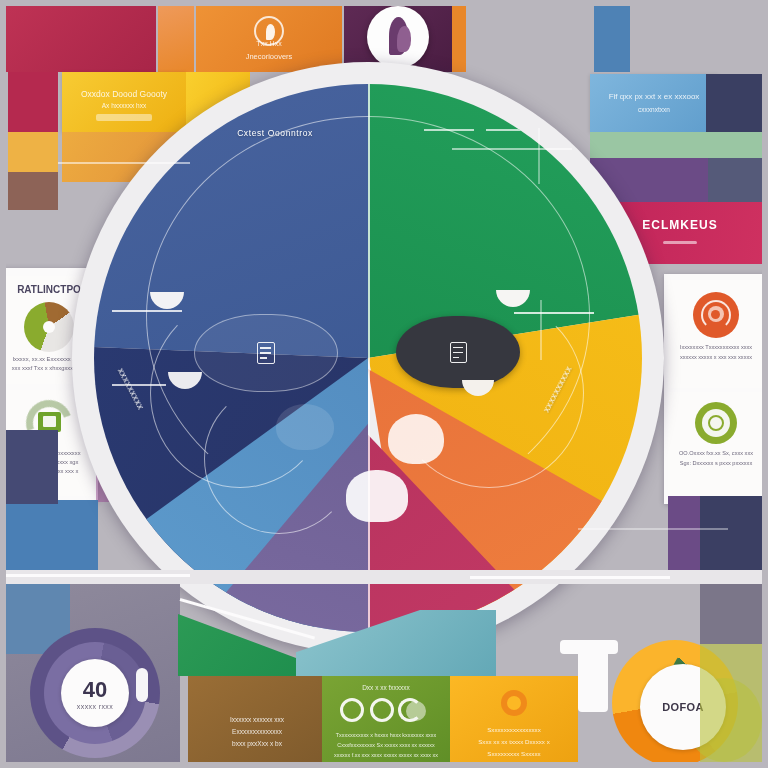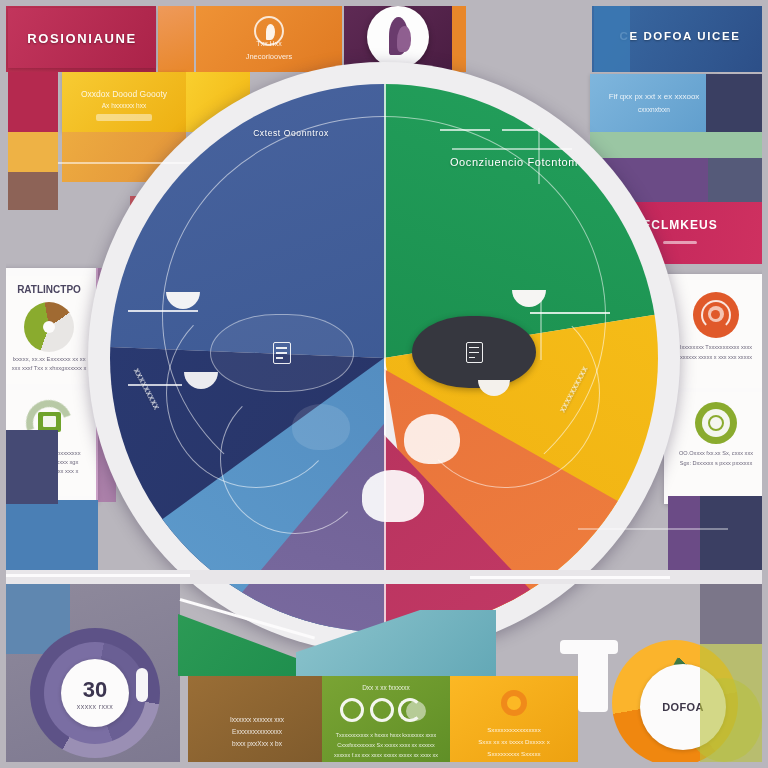--- a/index.html
+++ b/index.html
@@ -32,21 +32,21 @@
   .sub-line {
     height: 3px; border-radius: 2px; margin: 3px auto;
     background: rgba(255,255,255,.55); filter: blur(.7px);
   }
 
   
   .ftext { color: rgba(255,255,255,.85); filter: blur(.55px); }
   .ftext.dark { color: rgba(70,64,90,.8); }
 
   
-  #wheel-wrap { position: absolute; left: 88px; top: 62px; width: 592px; height: 592px; }
+  #wheel-wrap { position: absolute; left: 72px; top: 62px; width: 592px; height: 592px; }
   #wheel-ring {
     position: absolute; inset: 0; border-radius: 50%;
     background: #efeef0;
     box-shadow: 0 3px 16px rgba(40,30,60,.35);
   }
   #wheel { position: absolute; left: 22px; top: 22px; width: 548px; height: 548px; border-radius: 50%; overflow: hidden; }
 
   .seg { position: absolute; left: 0; top: 0; width: 100%; height: 100%; }
 
   .wheel-txt {
@@ -87,45 +87,39 @@
   .guide.thin { background: rgba(255,255,255,.38); }
 </style>
 </head>
 <body>
 
 <div id="stage">
 
   <div class="blk" style="left:0;top:0;width:156px;height:72px;background:linear-gradient(135deg,#c03355,#a82548);"></div>
   <div class="blk" style="left:158px;top:0;width:36px;height:72px;background:linear-gradient(160deg,#ef9b5e,#e8872a);"></div>
 
-  <div class="tile" style="left:8px;top:8px;width:148px;height:60px;background:linear-gradient(120deg,#c2355c,#ab2349);box-shadow:0 1px 4px rgba(0,0,0,.2);">
-    <div class="tile-label" style="font-size:13px;">ROSIONIAUNE</div>
-  </div>
 
   <div class="tile" style="left:196px;top:0;width:146px;height:72px;background:linear-gradient(135deg,#ef9336,#e07a22);padding-left:12px;">
     <div style="position:absolute;left:50%;top:16px;transform:translateX(-50%);width:30px;height:30px;border-radius:50%;border:2.5px solid rgba(255,255,255,.8);filter:blur(.5px);">
       <div style="position:absolute;left:10px;top:6px;width:9px;height:16px;border-radius:50% 50% 50% 10%;background:rgba(255,255,255,.9);"></div>
     </div>
     <div class="ftext" style="position:absolute;left:0;right:0;top:40px;text-align:center;font-size:7px;">Txx Hxx</div>
     <div class="ftext" style="position:absolute;left:0;right:0;top:52px;text-align:center;font-size:7.5px;">Jnecorioovers</div>
   </div>
 
   <div class="tile" style="left:344px;top:0;width:108px;height:72px;background:linear-gradient(140deg,#5f2a55,#4a1d42);">
     <div style="position:absolute;left:50%;top:6px;transform:translateX(-50%);width:62px;height:62px;border-radius:50%;background:#fdfdfd;box-shadow:0 2px 6px rgba(0,0,0,.3);">
       <div style="position:absolute;left:22px;top:11px;width:19px;height:38px;border-radius:55% 55% 50% 8%;background:#6a3b6d;"></div>
       <div style="position:absolute;left:30px;top:20px;width:14px;height:26px;border-radius:60% 50% 50% 25%;background:#8f5f90;"></div>
     </div>
   </div>
 
   <div class="blk" style="left:452px;top:0;width:14px;height:72px;background:#e8872a;"></div>
 
 
-  <div class="tile" style="left:592px;top:0;width:176px;height:72px;background:linear-gradient(120deg,#3a6ba4,#2c4e87);">
-    <div class="tile-label" style="font-size:11.5px;">CE DOFOA UICEE</div>
-  </div>
   <div class="blk" style="left:594px;top:0;width:36px;height:72px;background:#3b79b4;opacity:.85;"></div>
 
   <div class="tile" style="left:62px;top:72px;width:124px;height:60px;background:linear-gradient(135deg,#f7cb33,#eeb012);box-shadow:0 1px 4px rgba(0,0,0,.15);">
     <div class="ftext" style="position:absolute;left:0;right:0;top:17px;text-align:center;font-size:8.5px;">Oxxdox Doood Goooty</div>
     <div class="ftext" style="position:absolute;left:0;right:0;top:30px;text-align:center;font-size:6.5px;">Ax hxxxxxx hxx</div>
     <div style="position:absolute;left:34px;top:42px;width:56px;height:7px;background:rgba(255,255,255,.45);border-radius:2px;filter:blur(.6px);"></div>
   </div>
   <div class="blk" style="left:186px;top:72px;width:64px;height:60px;background:linear-gradient(120deg,#f9cf2e,#f2b715);"></div>
   <div class="blk" style="left:62px;top:132px;width:124px;height:50px;background:linear-gradient(120deg,#edab40,#e2933a);"></div>
   <div class="blk" style="left:8px;top:72px;width:50px;height:64px;background:#b5294f;"></div>
@@ -209,21 +203,20 @@
       <div class="seg" style="background:linear-gradient(330deg,#ef7f3d,#e2673a);clip-path:polygon(50% 52%, 96% 78%, 86% 100%, 58% 100%);"></div>
       <div class="seg" style="background:linear-gradient(20deg,#7b6ba0,#5d5287);clip-path:polygon(50% 62%, 18% 100%, 50% 100%);"></div>
       <div class="seg" style="background:linear-gradient(320deg,#c43a66,#a92a55);clip-path:polygon(50% 64%, 50% 100%, 84% 100%);"></div>
 
       <div class="spine" style="left:50%;top:0;height:100%;"></div>
 
       <div class="arc-line" style="left:52px;top:32px;width:444px;height:400px;border-bottom-color:transparent;"></div>
       <div class="arc-line" style="left:20px;top:-14px;width:508px;height:440px;border-bottom-color:transparent;border-left-color:transparent;border-right-color:transparent;"></div>
 
       <div class="wheel-txt" style="left:86px;top:44px;width:190px;font-size:8.5px;">Cxtest Ooonntrox</div>
-      <div class="wheel-txt" style="left:284px;top:72px;width:240px;font-size:11px;">Oocnziuencio Fotcntom</div>
       <div style="position:absolute;left:330px;top:45px;width:50px;height:2px;background:rgba(255,255,255,.7);filter:blur(.4px);"></div>
       <div style="position:absolute;left:392px;top:45px;width:76px;height:2px;background:rgba(255,255,255,.7);filter:blur(.4px);"></div>
 
       <div class="pod" style="left:100px;top:230px;width:144px;height:78px;background:rgba(255,255,255,.06);border:1.5px solid rgba(255,255,255,.45);">
         <div style="width:18px;height:22px;border:1.8px solid rgba(255,255,255,.9);border-radius:2px;position:relative;">
           <div style="position:absolute;left:2px;top:4px;right:3px;height:1.6px;background:rgba(255,255,255,.9);"></div>
           <div style="position:absolute;left:2px;top:9px;right:3px;height:1.6px;background:rgba(255,255,255,.9);"></div>
           <div style="position:absolute;left:2px;top:14px;right:7px;height:1.6px;background:rgba(255,255,255,.9);"></div>
         </div>
       </div>
@@ -269,21 +262,21 @@
   <div class="blk" style="left:0;top:584px;width:70px;height:70px;background:#5f87b0;"></div>
 
   <div style="position:absolute;left:178px;top:614px;width:120px;height:62px;background:linear-gradient(135deg,#2c9a55,#1f8f4e);clip-path:polygon(0 0,100% 72%,100% 100%,0 100%);"></div>
 
   <div style="position:absolute;left:296px;top:610px;width:200px;height:68px;background:linear-gradient(135deg,#8cc4cd,#63a8b6);clip-path:polygon(0 62%,62% 0,100% 0,100% 100%,0 100%);"></div>
 
   <div style="position:absolute;left:30px;top:628px;width:140px;height:140px;">
     <div class="donut" style="left:0;top:0;width:130px;height:130px;background:conic-gradient(from 210deg,#5d5287 0deg 250deg,#9a8fb4 250deg 360deg);filter:blur(.5px);"></div>
     <div class="donut" style="left:14px;top:14px;width:102px;height:102px;background:conic-gradient(from 160deg,#7a6ea3 0deg 210deg,#6a5f94 210deg 360deg);"></div>
     <div class="donut-hole" style="left:31px;top:31px;width:68px;height:68px;">
-      <div class="donut-num">30</div>
+      <div class="donut-num">40</div>
       <div class="donut-cap">xxxxx rxxx</div>
     </div>
     <div style="position:absolute;left:106px;top:40px;width:12px;height:34px;border-radius:6px;background:#f6f5f7;"></div>
   </div>
 
   <div style="position:absolute;left:188px;top:676px;width:138px;height:92px;background:linear-gradient(145deg,#9a6e36,#7e5a2c);">
     <div class="ftext" style="position:absolute;left:0;right:0;top:40px;text-align:center;font-size:6.5px;">Ixxxxxx xxxxxx xxx</div>
     <div class="ftext" style="position:absolute;left:0;right:0;top:52px;text-align:center;font-size:6.5px;">Exxxxxxxxxxxxxx</div>
     <div class="ftext" style="position:absolute;left:0;right:0;top:64px;text-align:center;font-size:6.5px;">bxxx pxxXxx x bx</div>
   </div>

